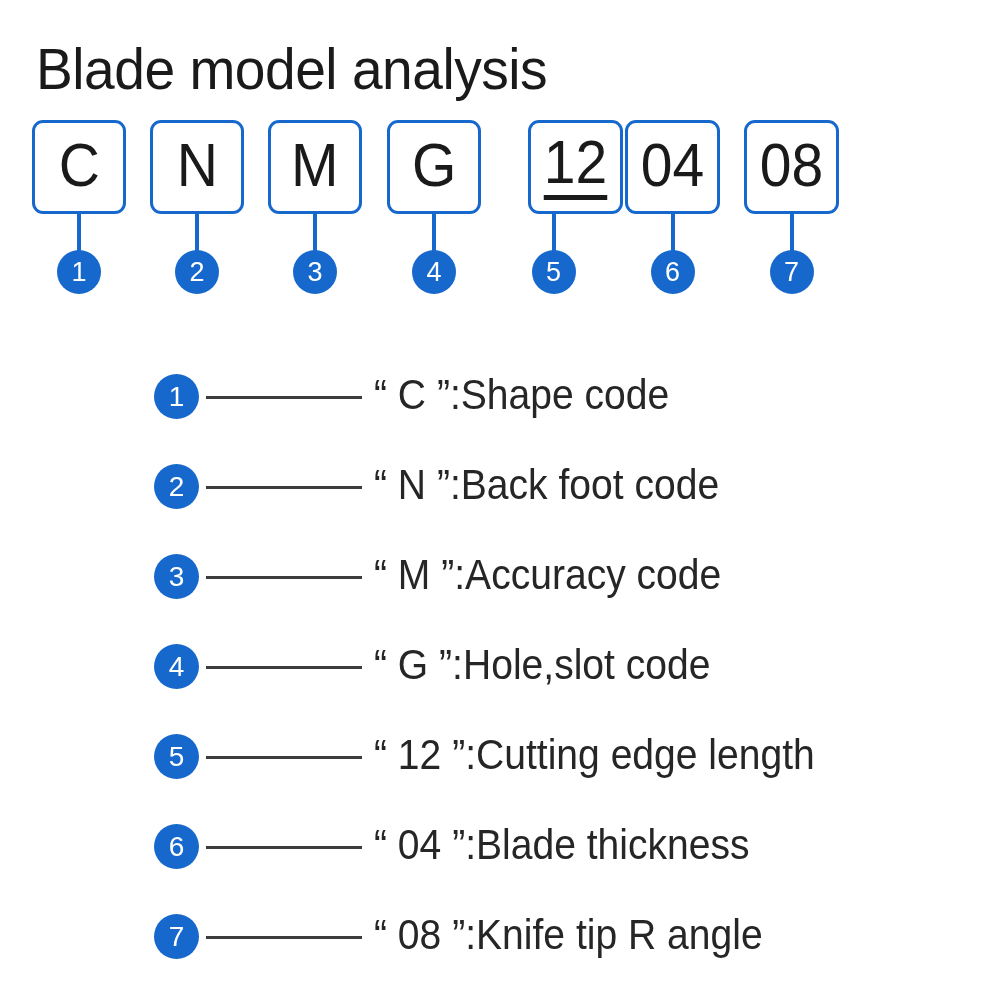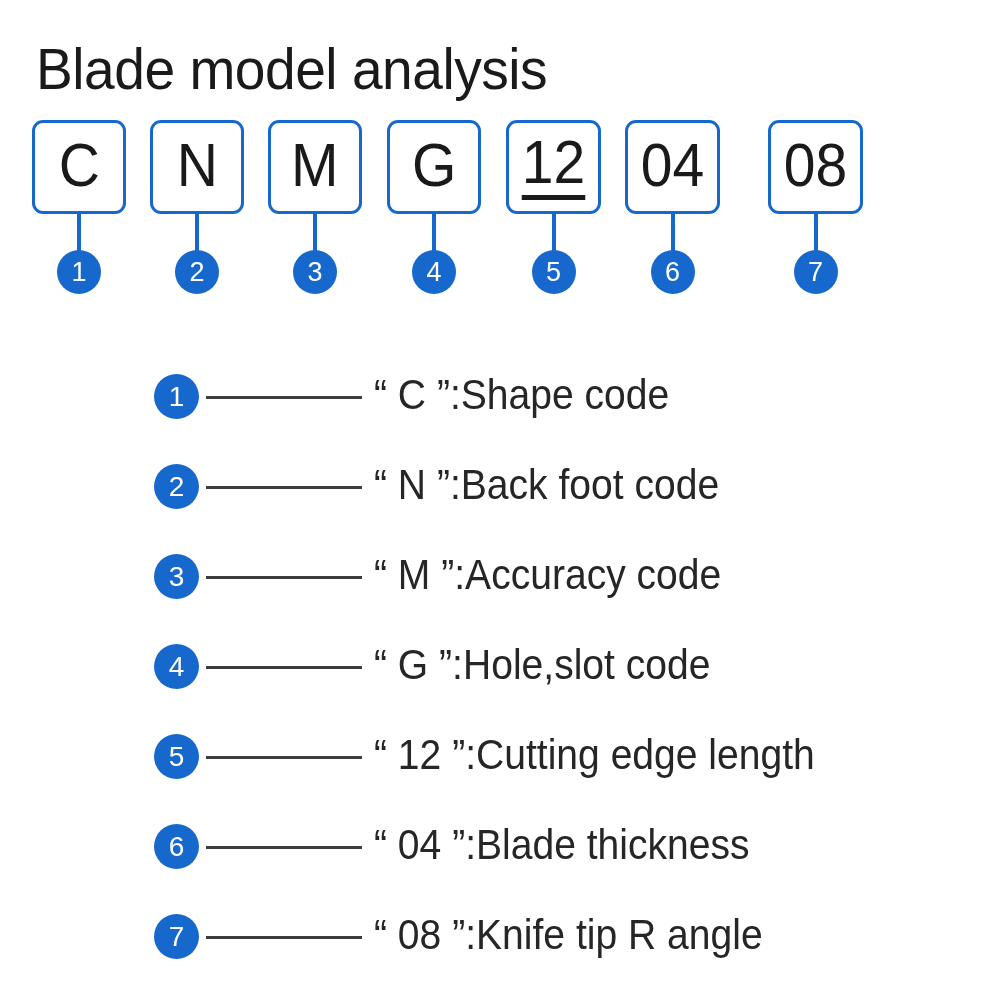--- a/index.html
+++ b/index.html
@@ -170,34 +170,34 @@
         <div class="code-circle">3</div>
       </div>
       <div class="code-cell" style="left: 387px; width: 94px;">
         <div class="code-box" style="width: 94px;">
           <span class="code-char">G</span>
         </div>
         <div class="stem"></div>
         <div class="code-circle">4</div>
       </div>
       <div class="code-cell" style="left: 506px; width: 95px;">
-        <div class="code-box" style="width: 95px;">
+        <div class="code-box" style="width: 95px; margin-left: 22px;">
           <span class="code-char underlined">12</span>
         </div>
         <div class="stem"></div>
         <div class="code-circle">5</div>
       </div>
       <div class="code-cell" style="left: 625px; width: 95px;">
         <div class="code-box" style="width: 95px;">
           <span class="code-char">04</span>
         </div>
         <div class="stem"></div>
         <div class="code-circle">6</div>
       </div>
-      <div class="code-cell" style="left: 768px; width: 95px;">
+      <div class="code-cell" style="left: 744px; width: 95px;">
         <div class="code-box" style="width: 95px;">
           <span class="code-char">08</span>
         </div>
         <div class="stem"></div>
         <div class="code-circle">7</div>
       </div>
     </div>
 
   <div id="legend">
       <div class="legend-row">

